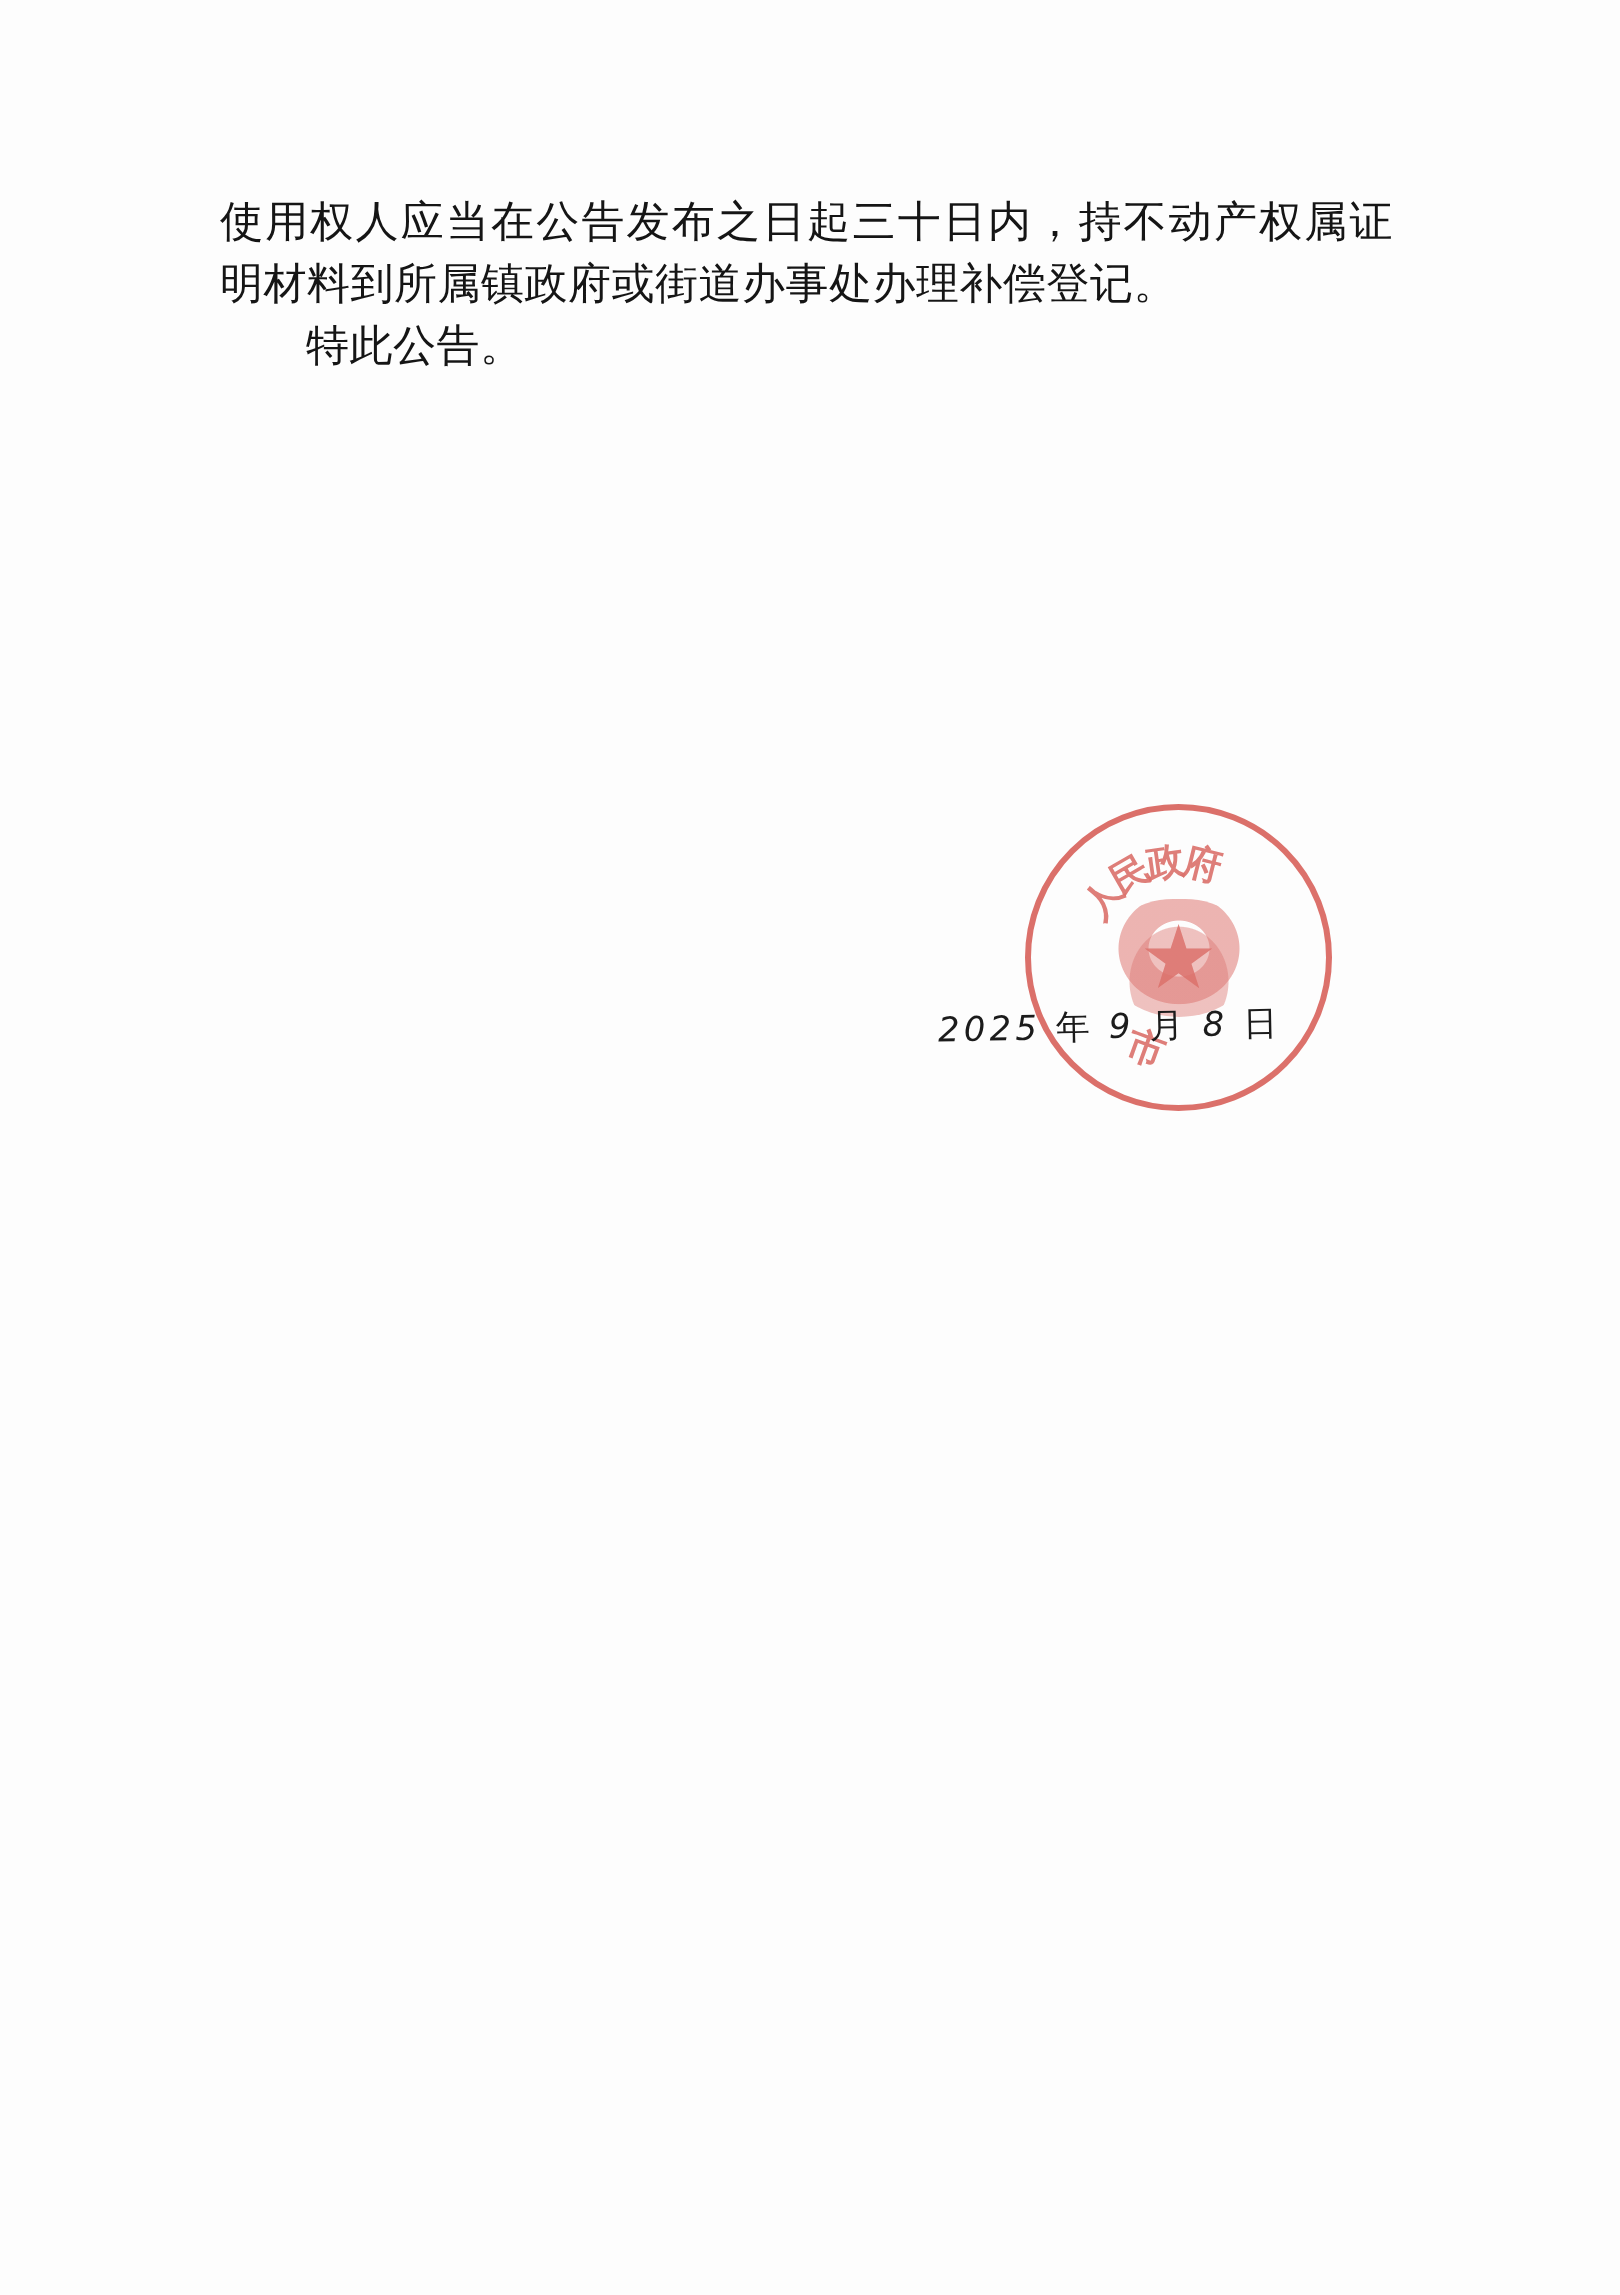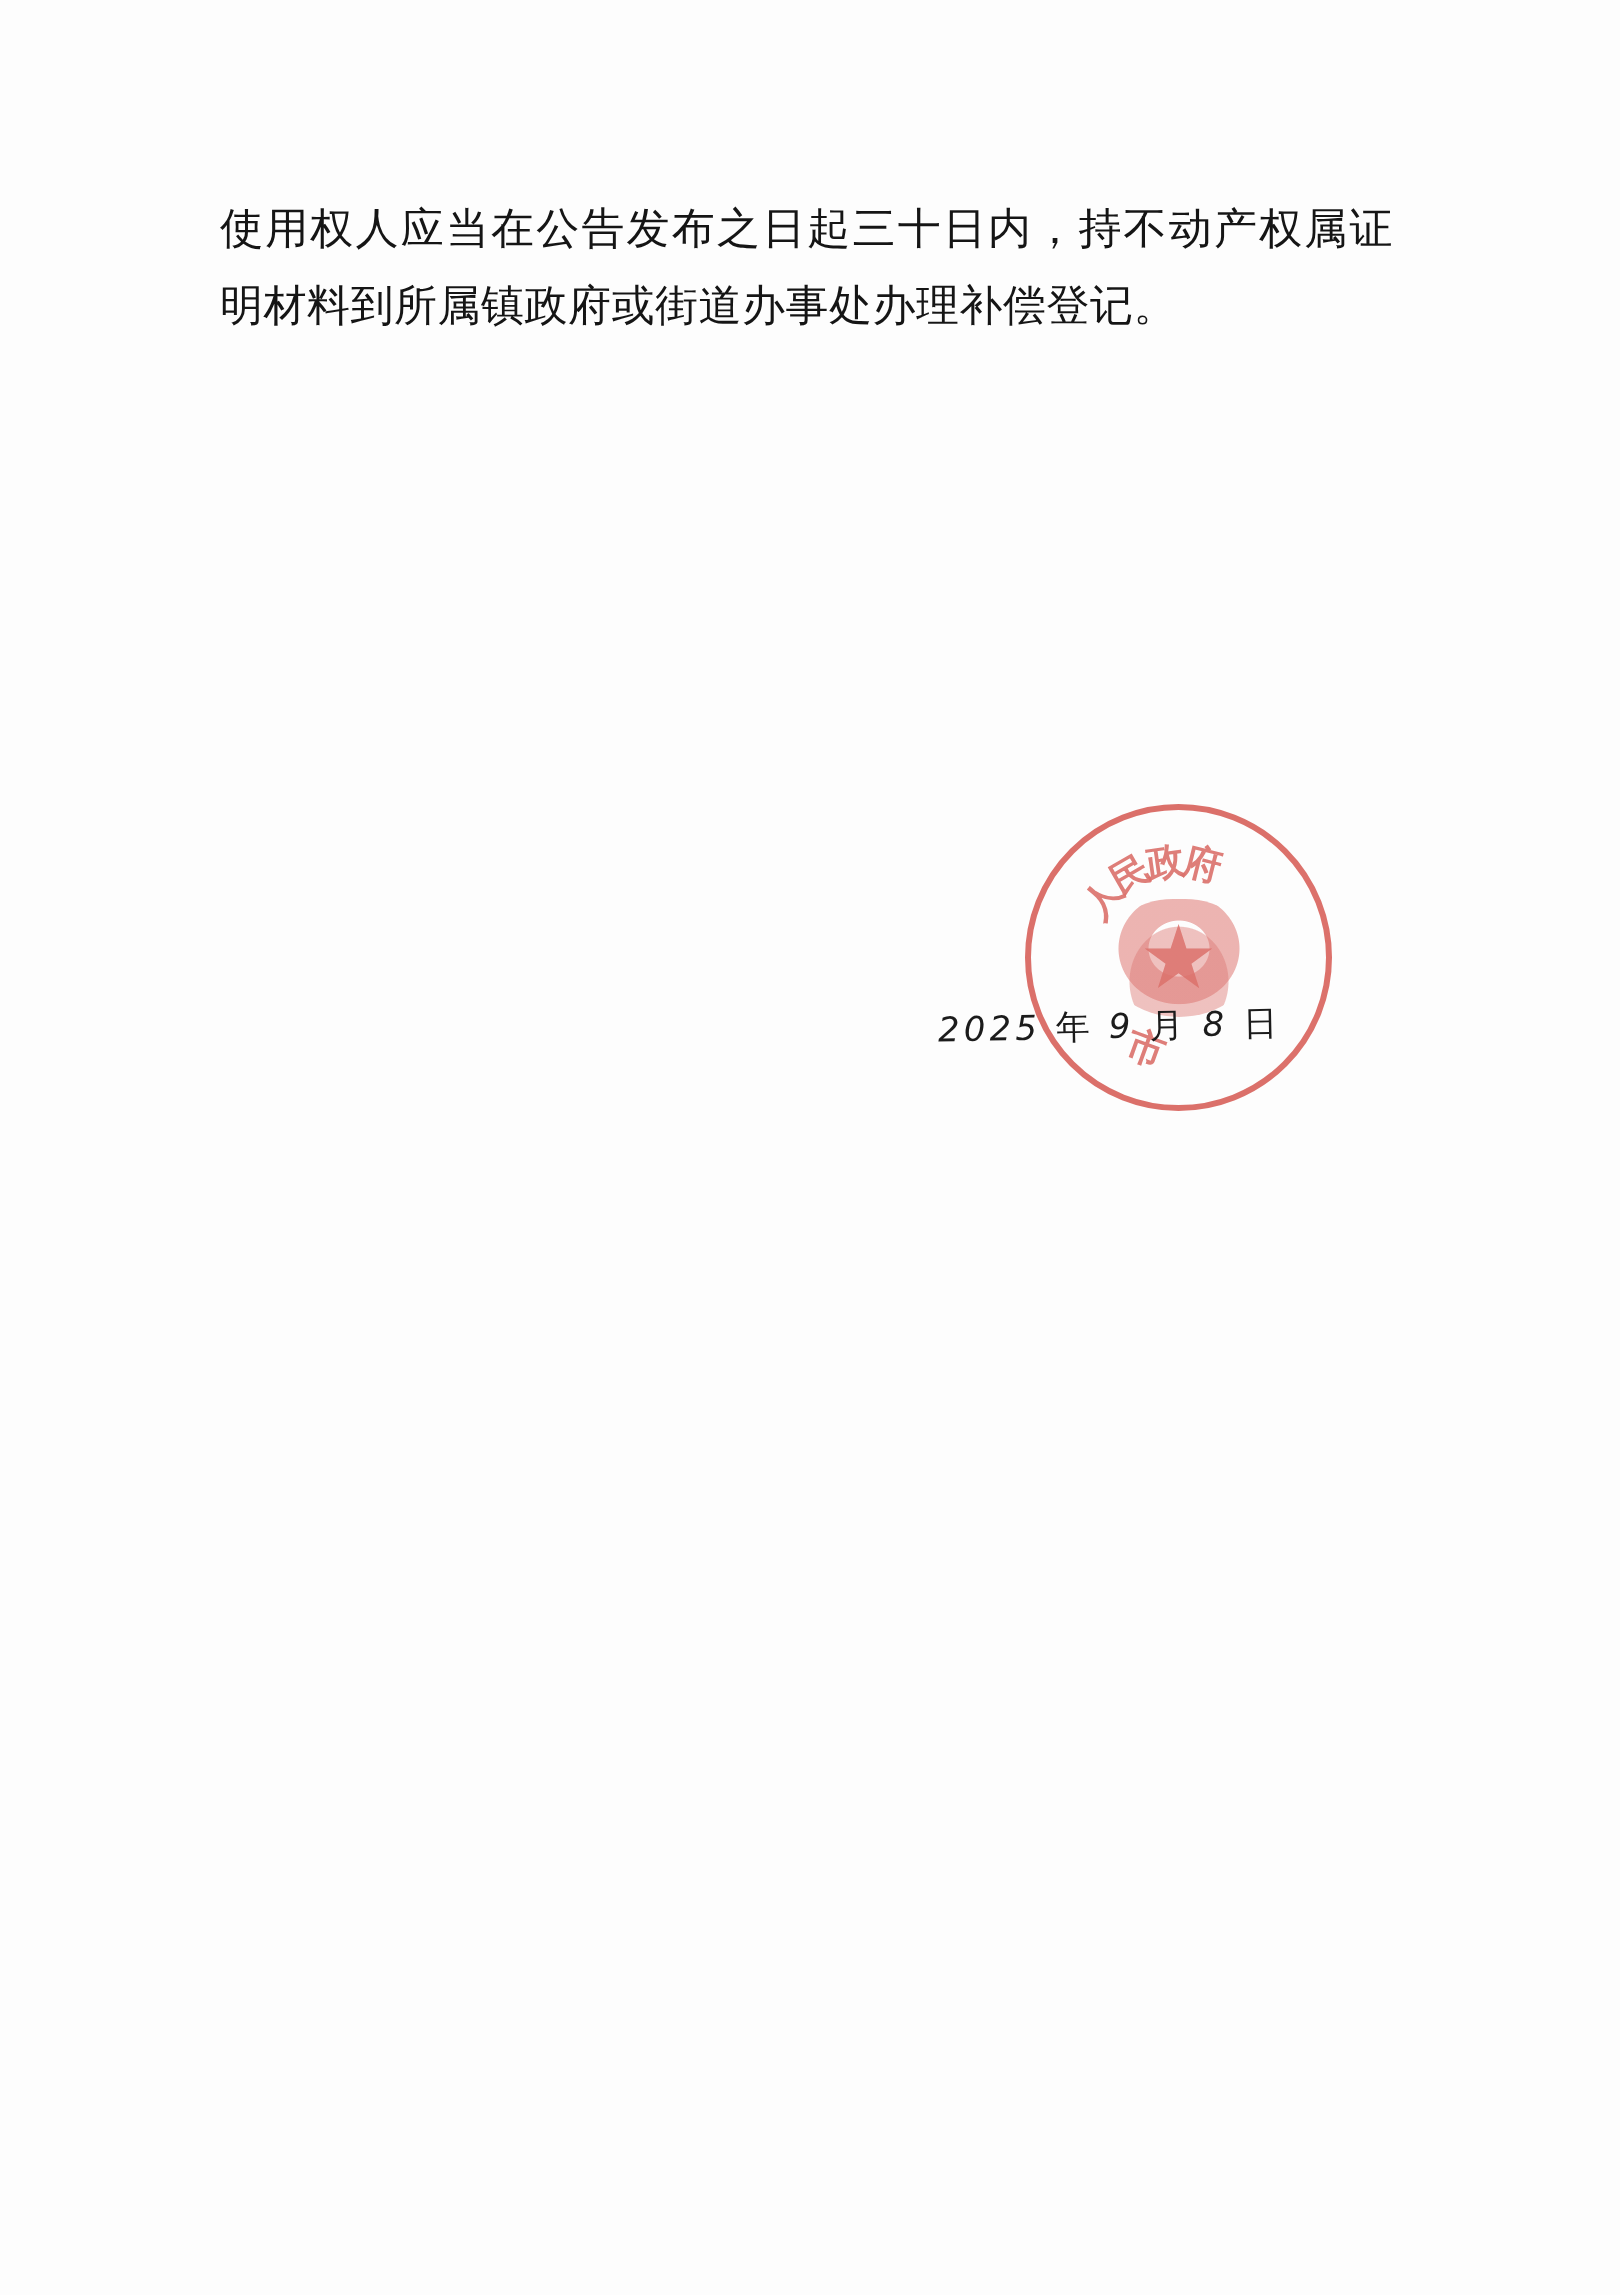--- a/index.html
+++ b/index.html
@@ -25,21 +25,21 @@
 
   .doc-body {
     position: absolute;
     left: 220px;
     top: 190px;
     width: 1173px;
   }
 
   .para {
     font-size: 43px;
-    line-height: 77px;
+    line-height: 62px;
     letter-spacing: 0.5px;
     text-align: justify;
     text-justify: inter-ideograph;
     margin: 0 0 0 0;
     color: #151515;
     font-weight: 500;
   }
   .para.indent {
     text-indent: 86px;
   }
@@ -128,20 +128,21 @@
     font-weight: 400;
   }
 </style>
 </head>
 <body>
 
 <div class="page">
 
   <div class="doc-body">
     <p class="para">使用权人应当在公告发布之日起三十日内，持不动产权属证明材料到所属镇政府或街道办事处办理补偿登记。</p>
+    <p class="para indent">特此公告。</p>
   </div>
 
   <div class="sign-block">
 
     <div class="seal">
       <div class="seal-emblem"></div>
       <div class="seal-star">★</div>
       <div class="seal-text">
         <span style="transform:rotate(-52deg)">
             <i>人</i>

